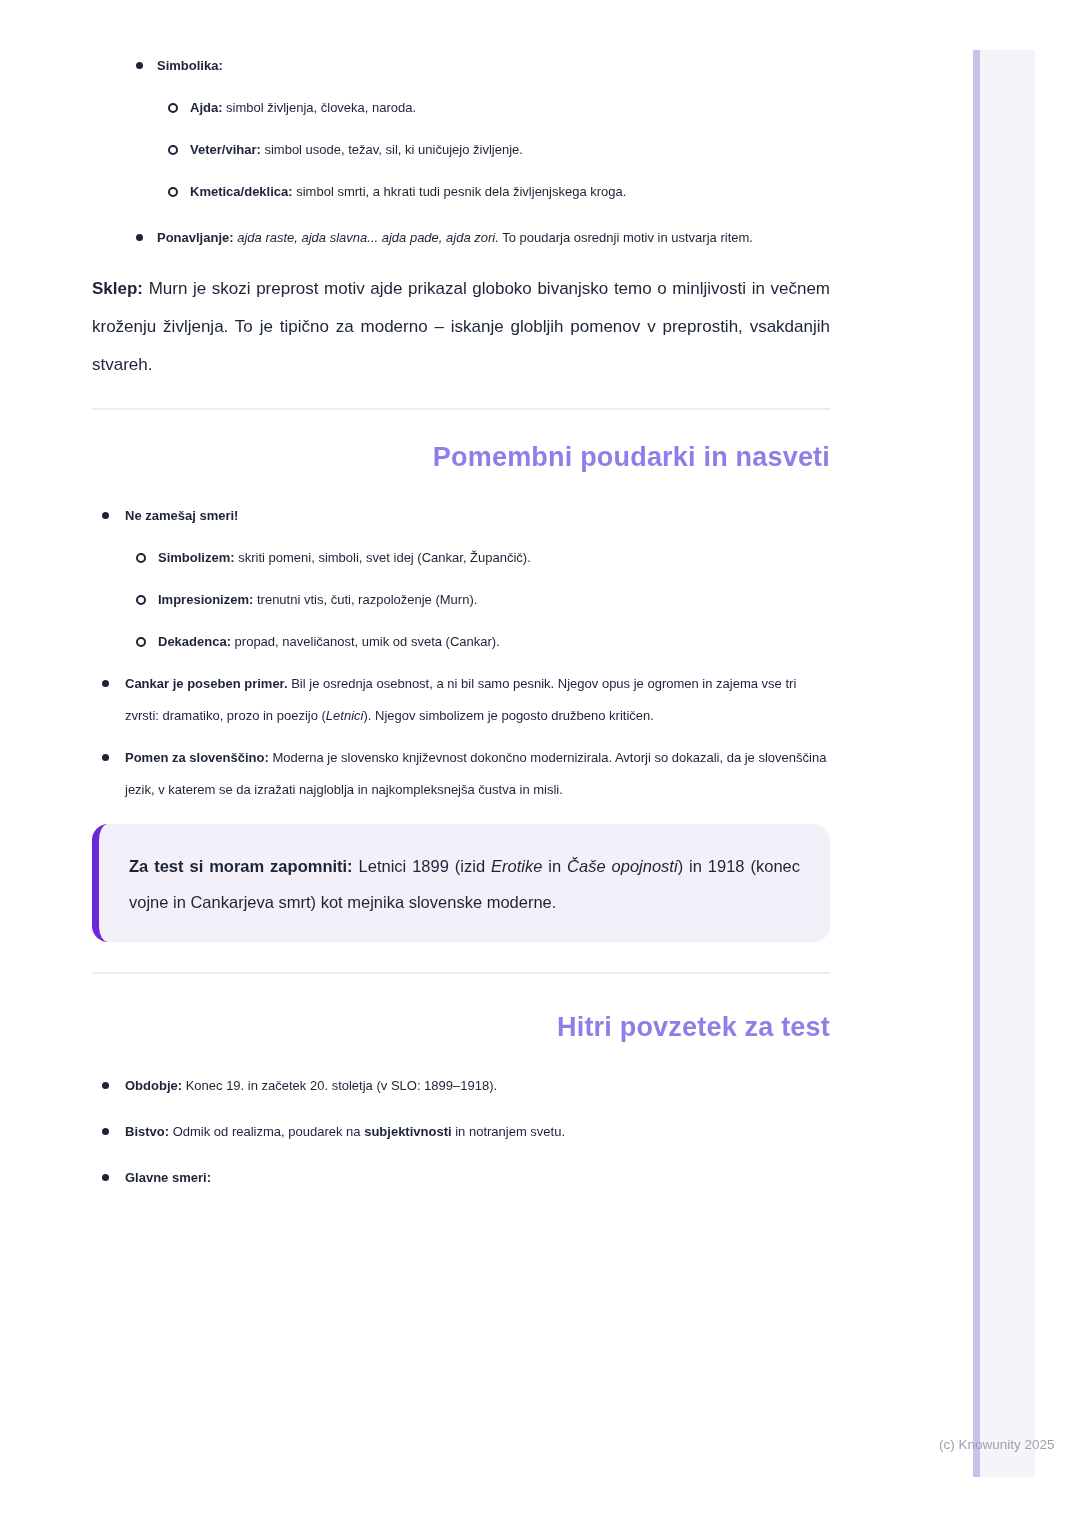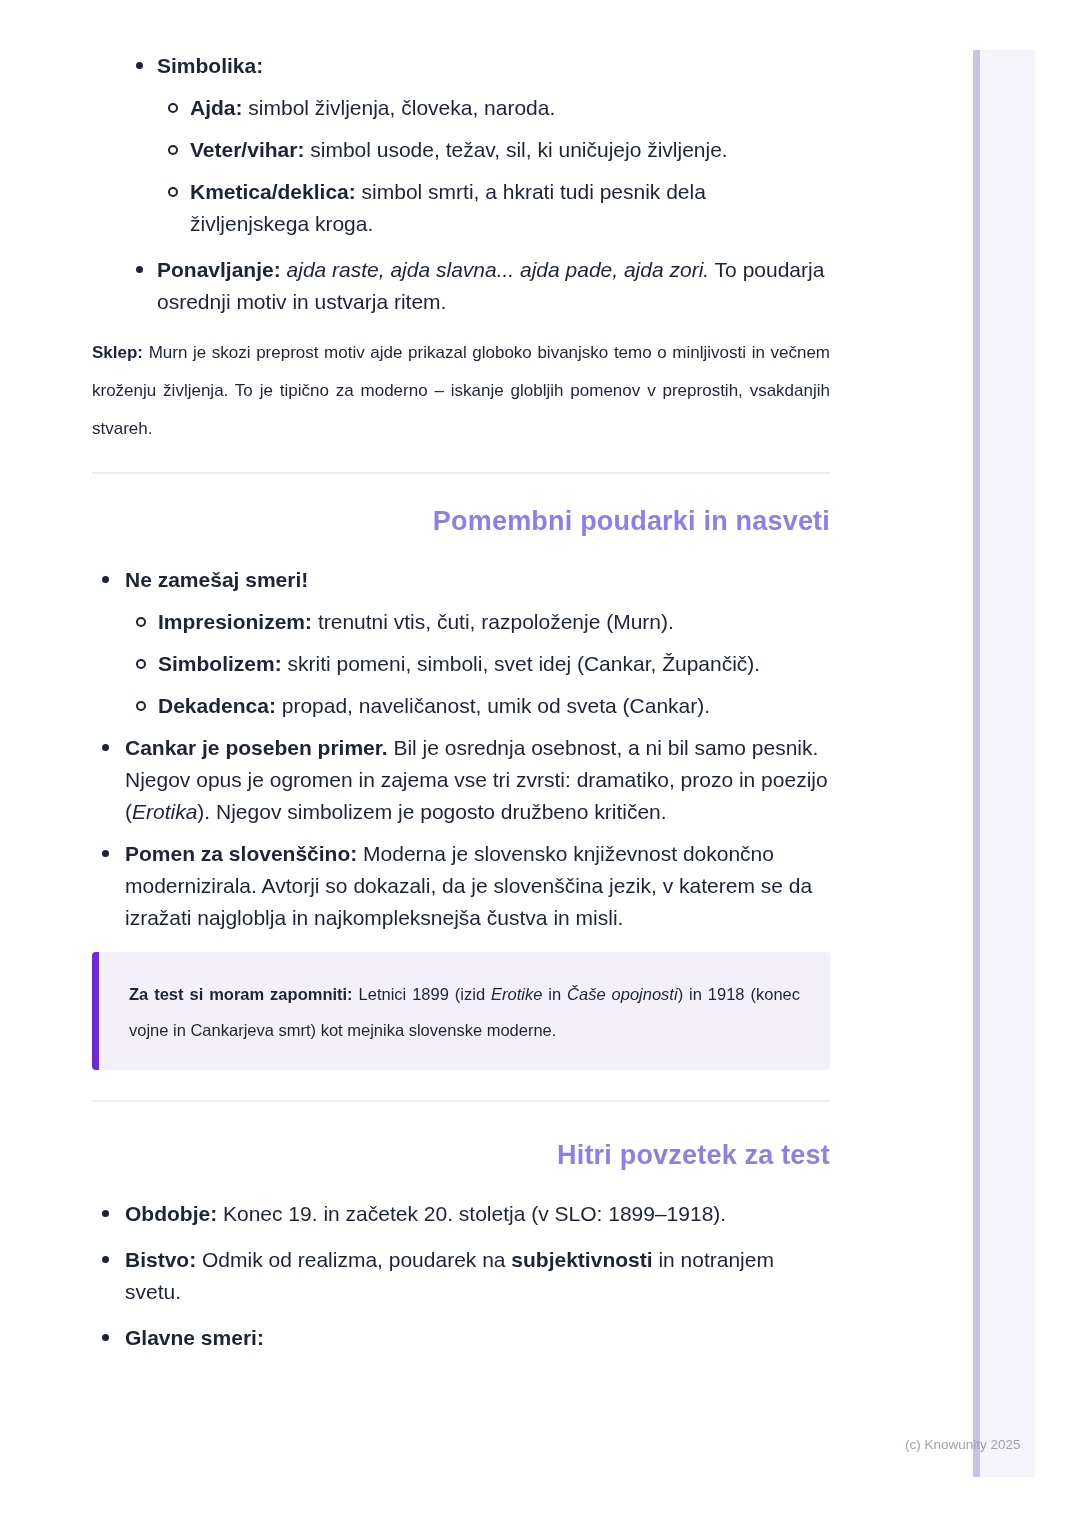--- a/index.html
+++ b/index.html
@@ -18,21 +18,21 @@
     width:1080px;height:1528px;
     position:relative;overflow:hidden;
     font-family:"Liberation Sans","DejaVu Sans",sans-serif;
     color:var(--body_text);
   }
   .content{
     position:absolute;left:92px;top:50px;width:738px;
   }
   .li{
     position:relative;
-    font-size:21px;line-height:32px;
+    font-size:13px;line-height:32px;
     margin-bottom:10px;
   }
   .li::before{content:"";position:absolute;border-radius:50%}
   
   .d1{padding-left:65px}
   .d1::before{left:44px;top:12px;width:7px;height:7px;background:var(--body_text)}
   .d2{padding-left:98px}
   .d2::before{left:76px;top:11px;width:6px;height:6px;border:2px solid var(--body_text);background:transparent}
   
   .l1{padding-left:33px}
@@ -59,39 +59,39 @@
     line-height:34px;
     margin-top:30px;margin-bottom:26px;
     letter-spacing:.2px;
     text-align:right;
   }
   .h2.second{margin-top:36px}
   .callout{
     margin-top:18px;
     background:var(--callout_bg);
     border-left:7px solid var(--callout_border);
-    border-radius:4px;
+    border-radius:16px;
     padding:24px 30px 22px 30px;
     font-size:16.5px;line-height:36px;
     text-align:justify;
     margin-bottom:30px;
   }
   .b{font-weight:700}
   .i{font-style:italic}
 
   .right-strip{
     position:absolute;
     left:973px;top:50px;
     width:62px;height:1427px;
     background:var(--panel_bg);
     border-left:7px solid var(--panel_line);
   }
   .copyright{
     position:absolute;
-    top:1437px;left:905px;
+    top:1437px;left:939px;
     font-size:13.5px;line-height:16px;
     color:var(--muted);
     z-index:2;white-space:nowrap;
   }
 </style>
 </head>
 <body>
 
 <div class="content">
 
@@ -101,24 +101,24 @@
   <div class="li d2 mb14"><span class="b">Kmetica/deklica:</span><span> simbol smrti, a hkrati tudi pesnik dela življenjskega kroga.</span></div>
   <div class="li d1"><span class="b">Ponavljanje:</span><span class="i"> ajda raste, ajda slavna... ajda pade, ajda zori.</span><span> To poudarja osrednji motiv in ustvarja ritem.</span></div>
 
   <p class="para"><span class="b">Sklep:</span><span> Murn je skozi preprost motiv ajde prikazal globoko bivanjsko temo o minljivosti in večnem kroženju življenja. To je tipično za moderno – iskanje globljih pomenov v preprostih, vsakdanjih stvareh.</span></p>
 
   <div class="divider"></div>
 
   <h2 class="h2">Pomembni poudarki in nasveti</h2>
 
   <div class="li l1"><span class="b">Ne zamešaj smeri!</span></div>
+  <div class="li l2"><span class="b">Simbolizem:</span><span> skriti pomeni, simboli, svet idej (Cankar, Župančič).</span></div>
   <div class="li l2"><span class="b">Impresionizem:</span><span> trenutni vtis, čuti, razpoloženje (Murn).</span></div>
-  <div class="li l2"><span class="b">Simbolizem:</span><span> skriti pomeni, simboli, svet idej (Cankar, Župančič).</span></div>
   <div class="li l2"><span class="b">Dekadenca:</span><span> propad, naveličanost, umik od sveta (Cankar).</span></div>
-  <div class="li l1 mt8"><span class="b">Cankar je poseben primer.</span><span> Bil je osrednja osebnost, a ni bil samo pesnik. Njegov opus je ogromen in zajema vse tri zvrsti: dramatiko, prozo in poezijo (</span><span class="i">Erotika</span><span>). Njegov simbolizem je pogosto družbeno kritičen.</span></div>
+  <div class="li l1 mt8"><span class="b">Cankar je poseben primer.</span><span> Bil je osrednja osebnost, a ni bil samo pesnik. Njegov opus je ogromen in zajema vse tri zvrsti: dramatiko, prozo in poezijo (</span><span class="i">Letnici</span><span>). Njegov simbolizem je pogosto družbeno kritičen.</span></div>
   <div class="li l1 mt6"><span class="b">Pomen za slovenščino:</span><span> Moderna je slovensko književnost dokončno modernizirala. Avtorji so dokazali, da je slovenščina jezik, v katerem se da izražati najgloblja in najkompleksnejša čustva in misli.</span></div>
 
   <div class="callout"><span class="b">Za test si moram zapomniti:</span><span> Letnici 1899 (izid </span><span class="i">Erotike</span><span> in </span><span class="i">Čaše opojnosti</span><span>) in 1918 (konec vojne in Cankarjeva smrt) kot mejnika slovenske moderne.</span></div>
 
   <div class="divider second"></div>
 
   <h2 class="h2 second">Hitri povzetek za test</h2>
 
   <div class="li l1 mb14"><span class="b">Obdobje:</span><span> Konec 19. in začetek 20. stoletja (v SLO: 1899–1918).</span></div>
   <div class="li l1 mb14"><span class="b">Bistvo:</span><span> Odmik od realizma, poudarek na </span><span class="b">subjektivnosti</span><span> in notranjem svetu.</span></div>

